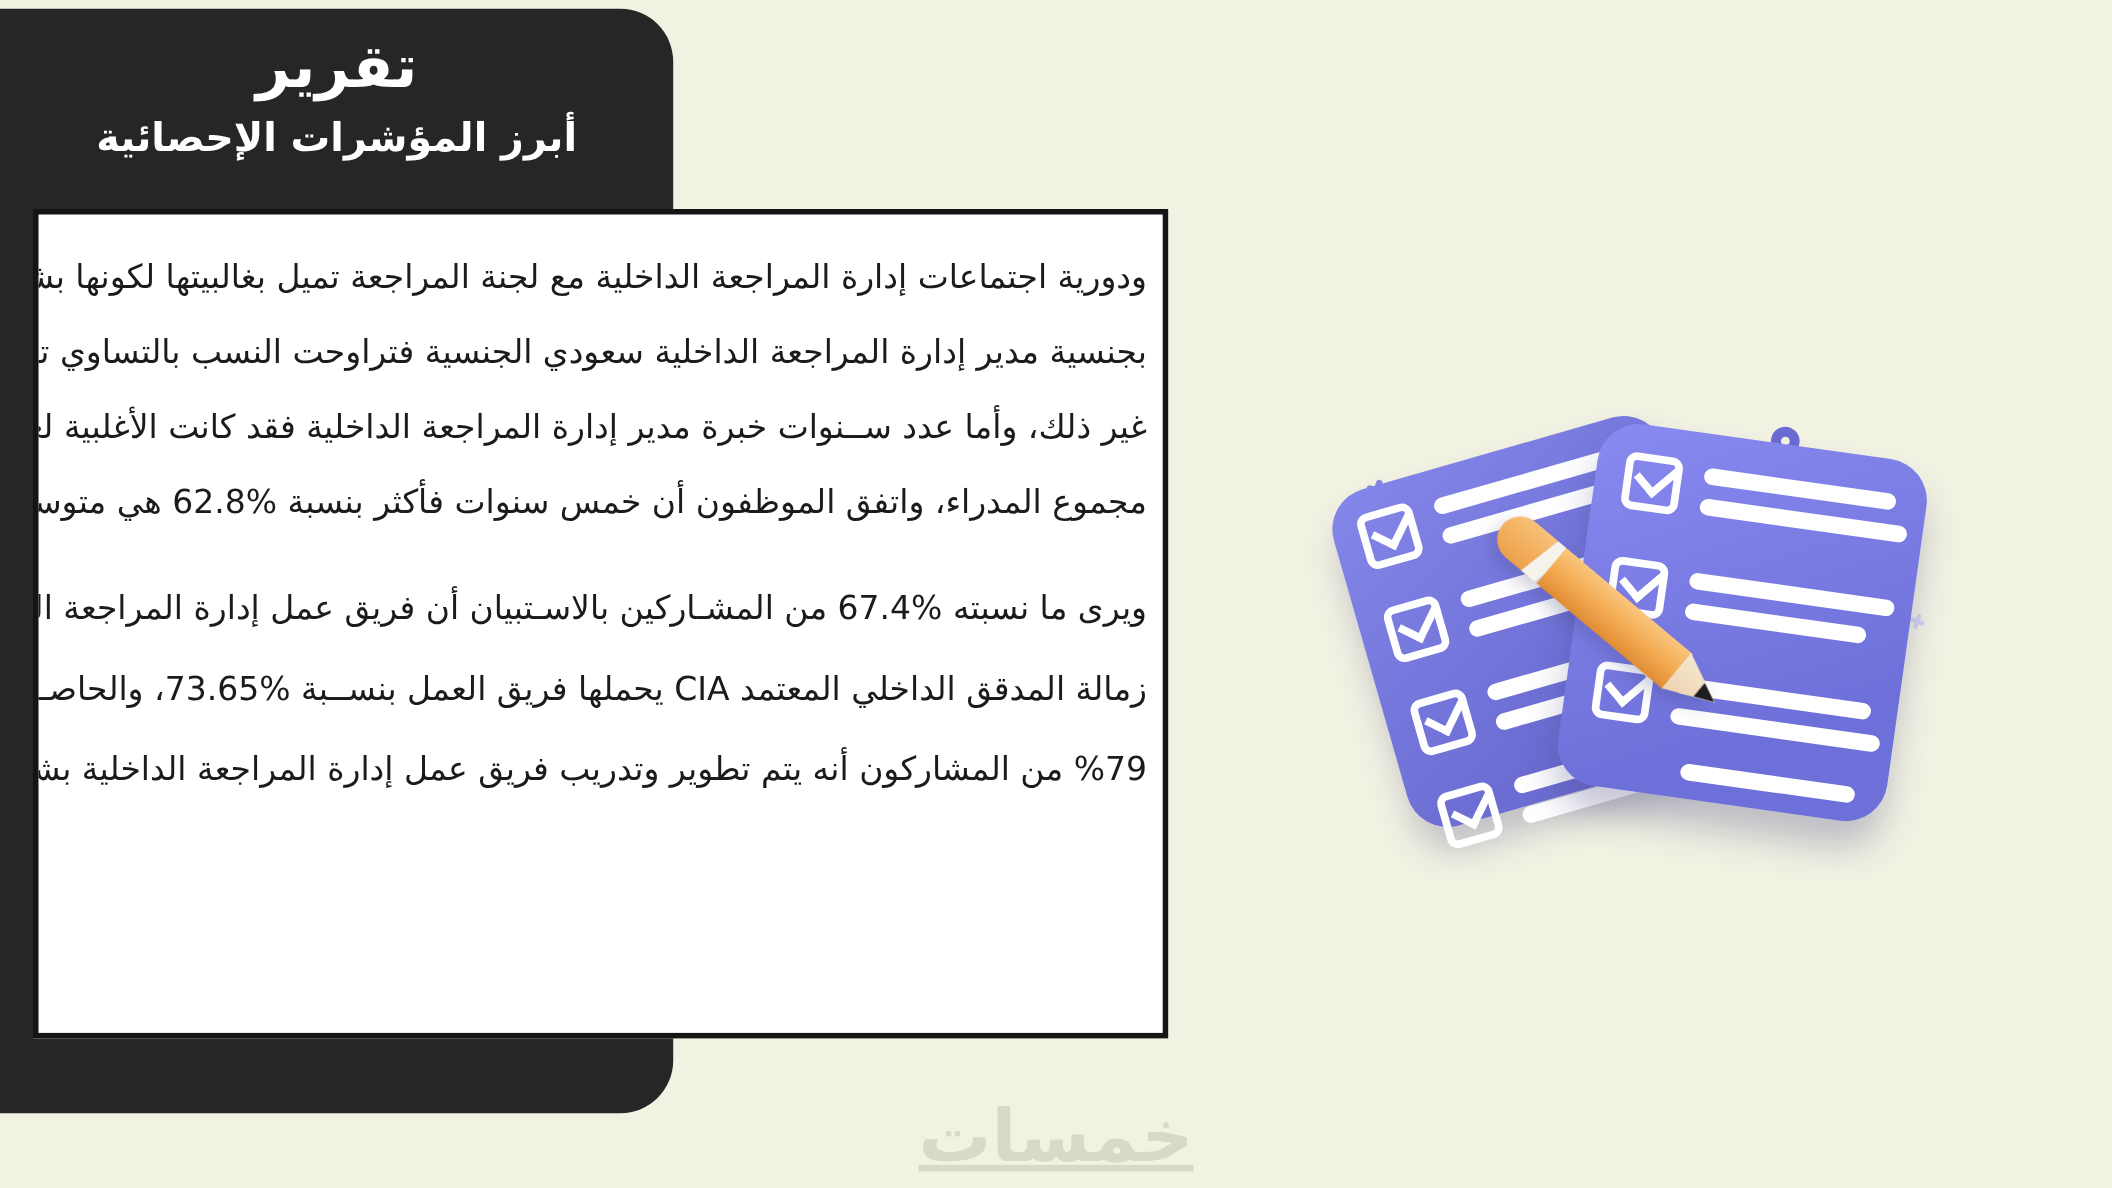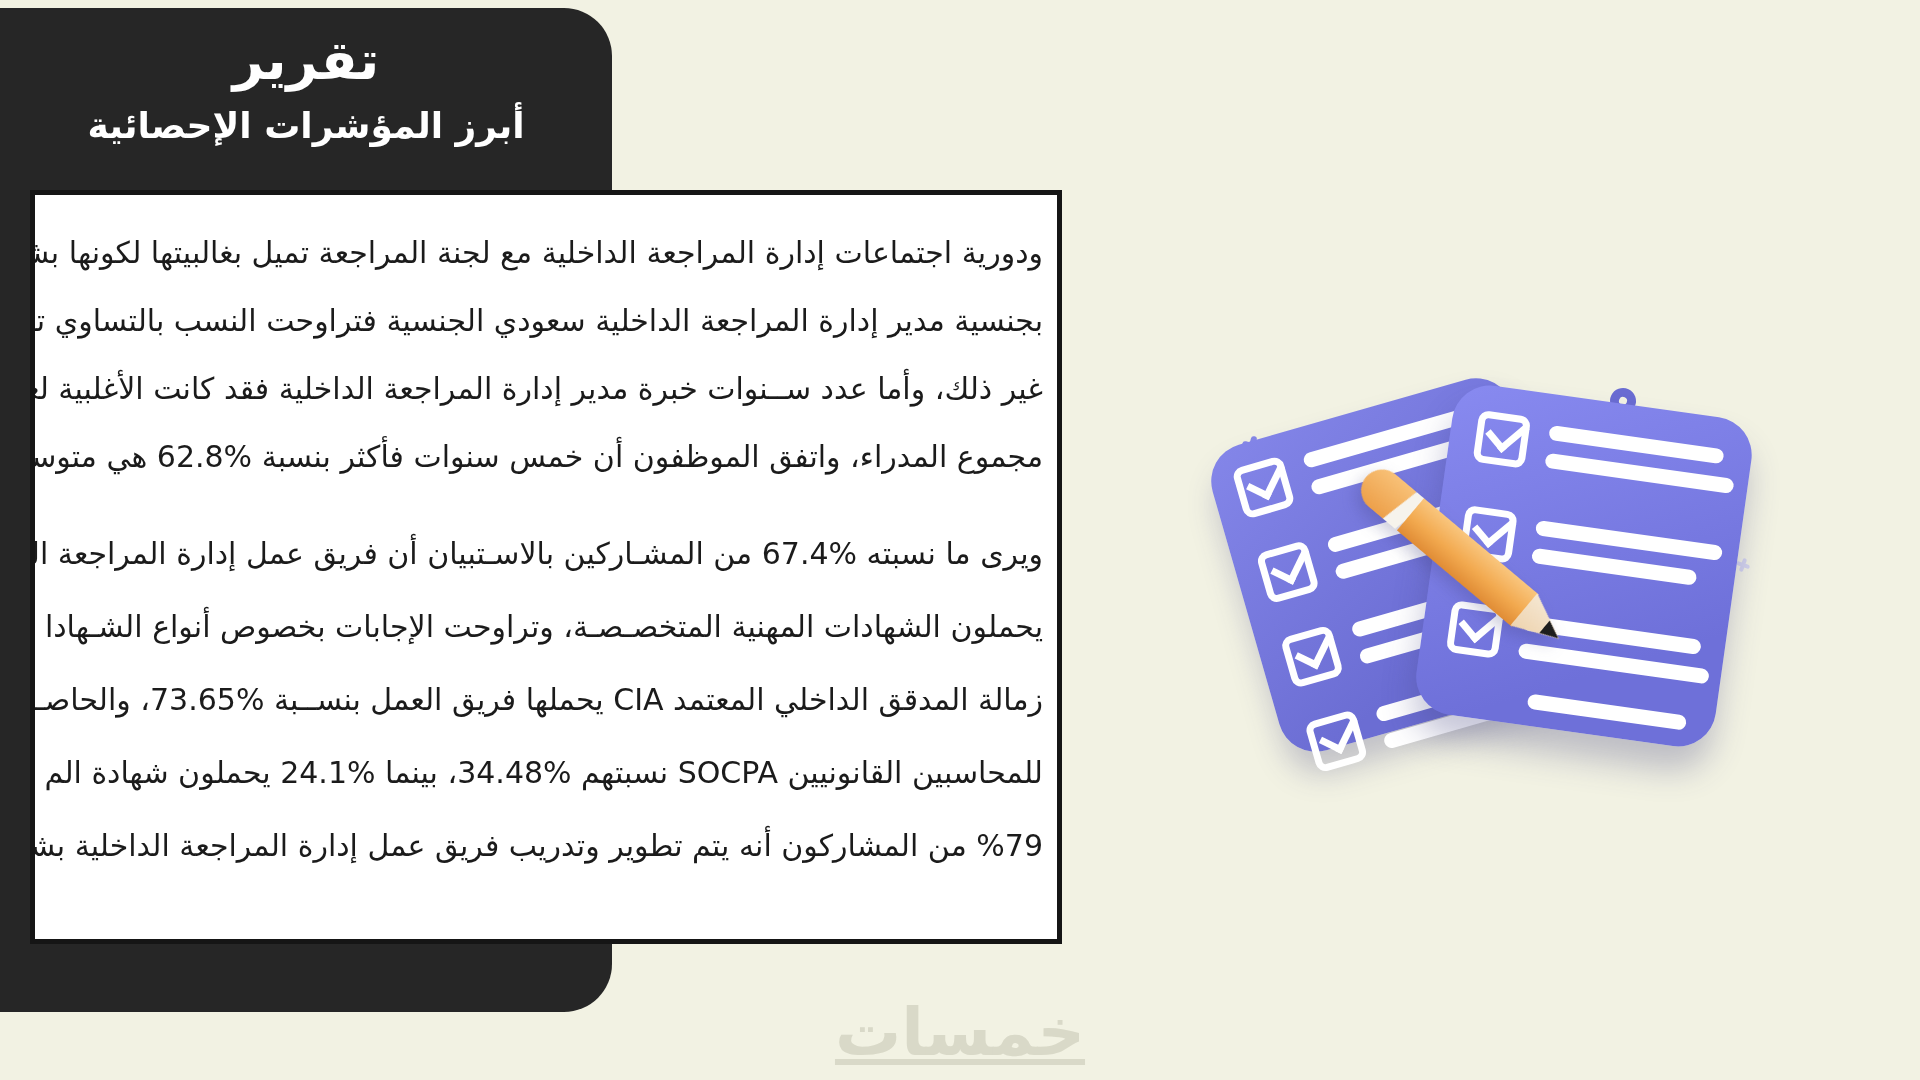--- a/index.html
+++ b/index.html
@@ -64,23 +64,21 @@
 
   <div class="report-box" dir="rtl">
     <div class="par p1">
       <div class="rline">ودورية اجتماعات إدارة المراجعة الداخلية مع لجنة المراجعة تميل بغالبيتها لكونها بشكل</div>
       <div class="rline">بجنسية مدير إدارة المراجعة الداخلية سعودي الجنسية فتراوحت النسب بالتساوي تقريباً</div>
       <div class="rline">غير ذلك، وأما عدد ســنوات خبرة مدير إدارة المراجعة الداخلية فقد كانت الأغلبية لعشـ</div>
       <div class="rline">مجموع المدراء، واتفق الموظفون  أن خمس سنوات فأكثر بنسبة  %62.8 هي متوسط</div>
     </div>
     <div class="par p2">
       <div class="rline">ويرى ما نسبته %67.4 من المشـاركين بالاسـتبيان  أن فريق عمل إدارة المراجعة الدا</div>
-      <div class="rline">يحملون الشهادات المهنية المتخصـصـة، وتراوحت الإجابات بخصوص أنواع  الشـهادا</div>
       <div class="rline">زمالة المدقق الداخلي المعتمد CIA يحملها فريق العمل بنســبة %73.65، والحاصــل</div>
-      <div class="rline">للمحاسبين القانونيين SOCPA نسبتهم %34.48، بينما %24.1 يحملون شهادة الم</div>
       <div class="rline">%79 من المشاركون أنه يتم تطوير وتدريب فريق عمل إدارة المراجعة الداخلية بشكل د</div>
     </div>
   </div>
 
   <div class="illus">
 
     <div class="card card-back">
       <div class="crow" style="left:24px;top:22px;">
         <span class="cbox">
             <span class="tick"></span>

